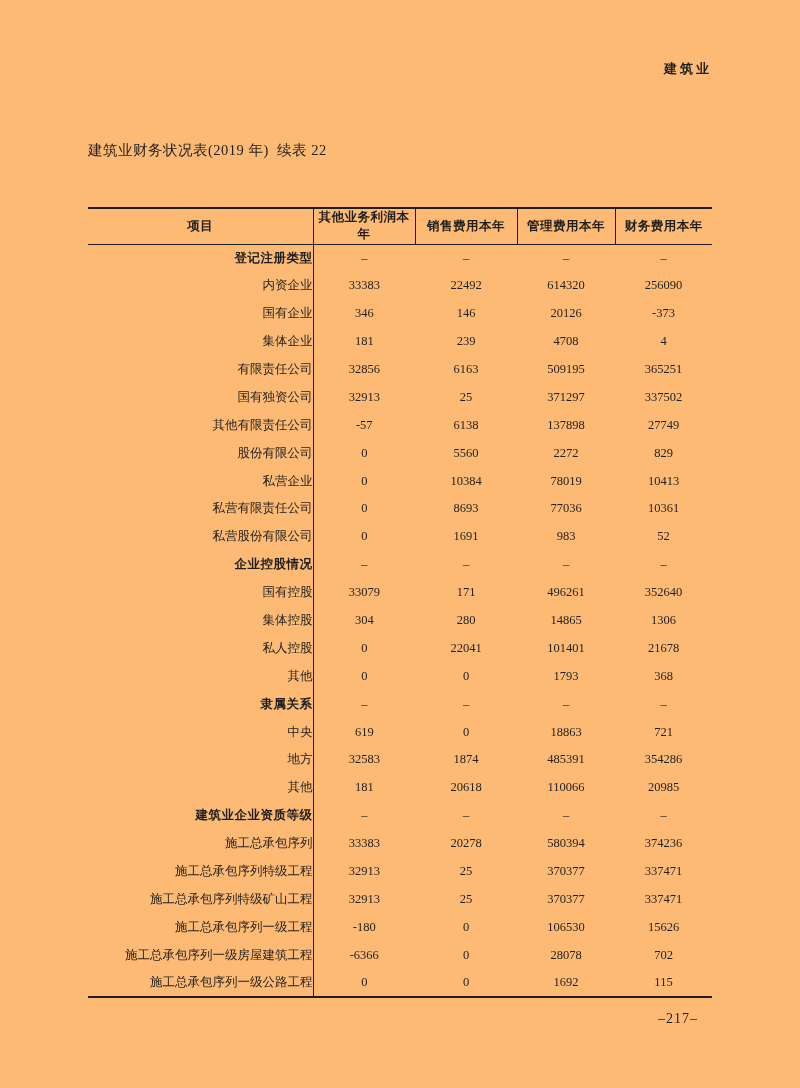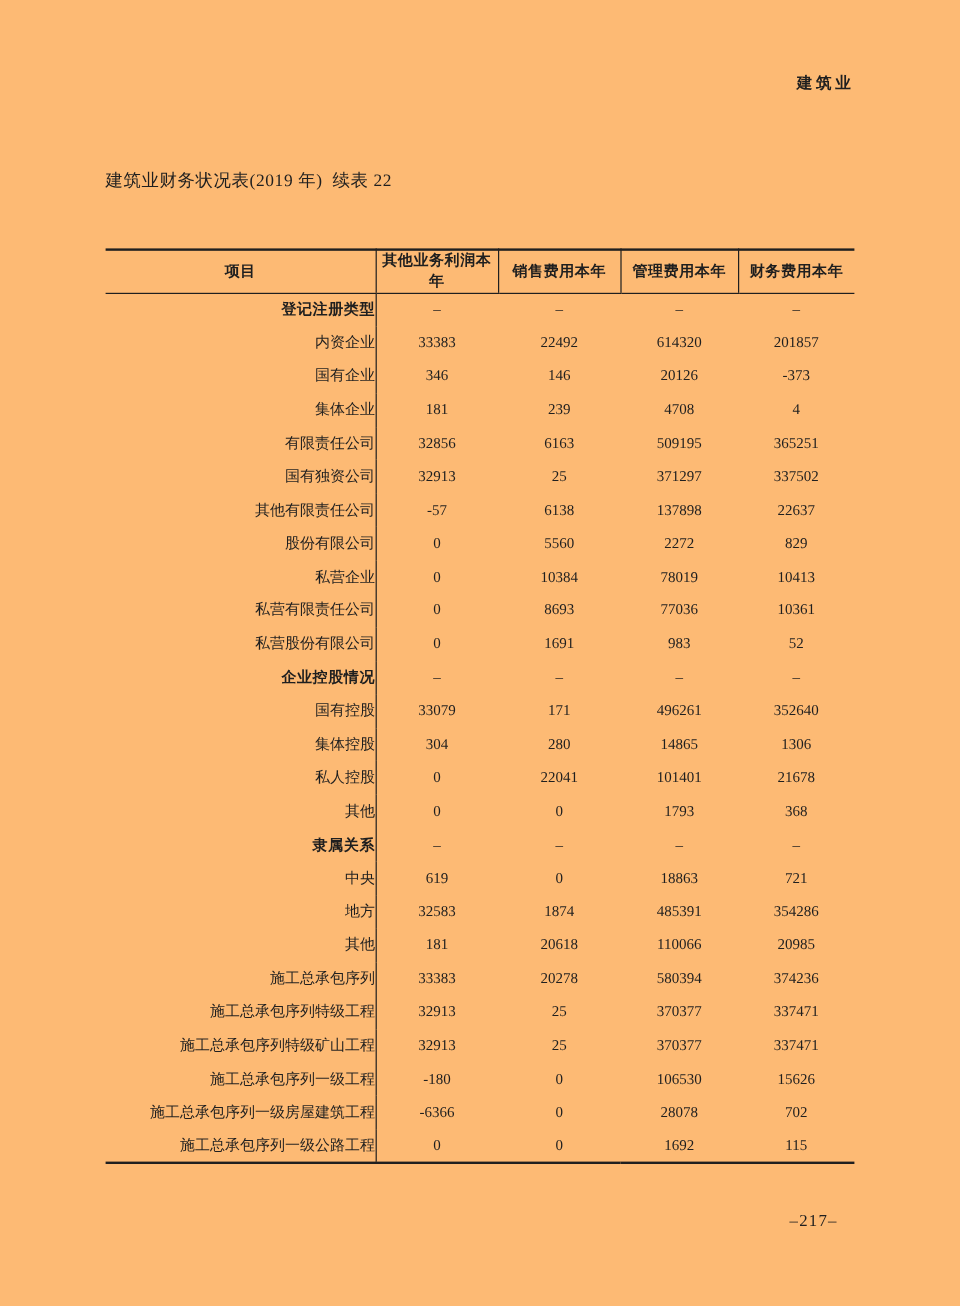--- a/index.html
+++ b/index.html
@@ -110,21 +110,21 @@
           <td>–</td>
           <td>–</td>
           <td>–</td>
           <td>–</td>
         </tr>
         <tr class="data-row">
           <td class="label-cell">内资企业</td>
           <td>33383</td>
           <td>22492</td>
           <td>614320</td>
-          <td>201857</td>
+          <td>256090</td>
         </tr>
         <tr class="data-row">
           <td class="label-cell">国有企业</td>
           <td>346</td>
           <td>146</td>
           <td>20126</td>
           <td>-373</td>
         </tr>
         <tr class="data-row">
           <td class="label-cell">集体企业</td>
@@ -145,21 +145,21 @@
           <td>32913</td>
           <td>25</td>
           <td>371297</td>
           <td>337502</td>
         </tr>
         <tr class="data-row">
           <td class="label-cell">其他有限责任公司</td>
           <td>-57</td>
           <td>6138</td>
           <td>137898</td>
-          <td>22637</td>
+          <td>27749</td>
         </tr>
         <tr class="data-row">
           <td class="label-cell">股份有限公司</td>
           <td>0</td>
           <td>5560</td>
           <td>2272</td>
           <td>829</td>
         </tr>
         <tr class="data-row">
           <td class="label-cell">私营企业</td>
@@ -238,20 +238,27 @@
           <td>485391</td>
           <td>354286</td>
         </tr>
         <tr class="data-row">
           <td class="label-cell">其他</td>
           <td>181</td>
           <td>20618</td>
           <td>110066</td>
           <td>20985</td>
         </tr>
+        <tr class="section-row">
+          <td class="label-cell">建筑业企业资质等级</td>
+          <td>–</td>
+          <td>–</td>
+          <td>–</td>
+          <td>–</td>
+        </tr>
         <tr class="data-row">
           <td class="label-cell">施工总承包序列</td>
           <td>33383</td>
           <td>20278</td>
           <td>580394</td>
           <td>374236</td>
         </tr>
         <tr class="data-row">
           <td class="label-cell">施工总承包序列特级工程</td>
           <td>32913</td>

